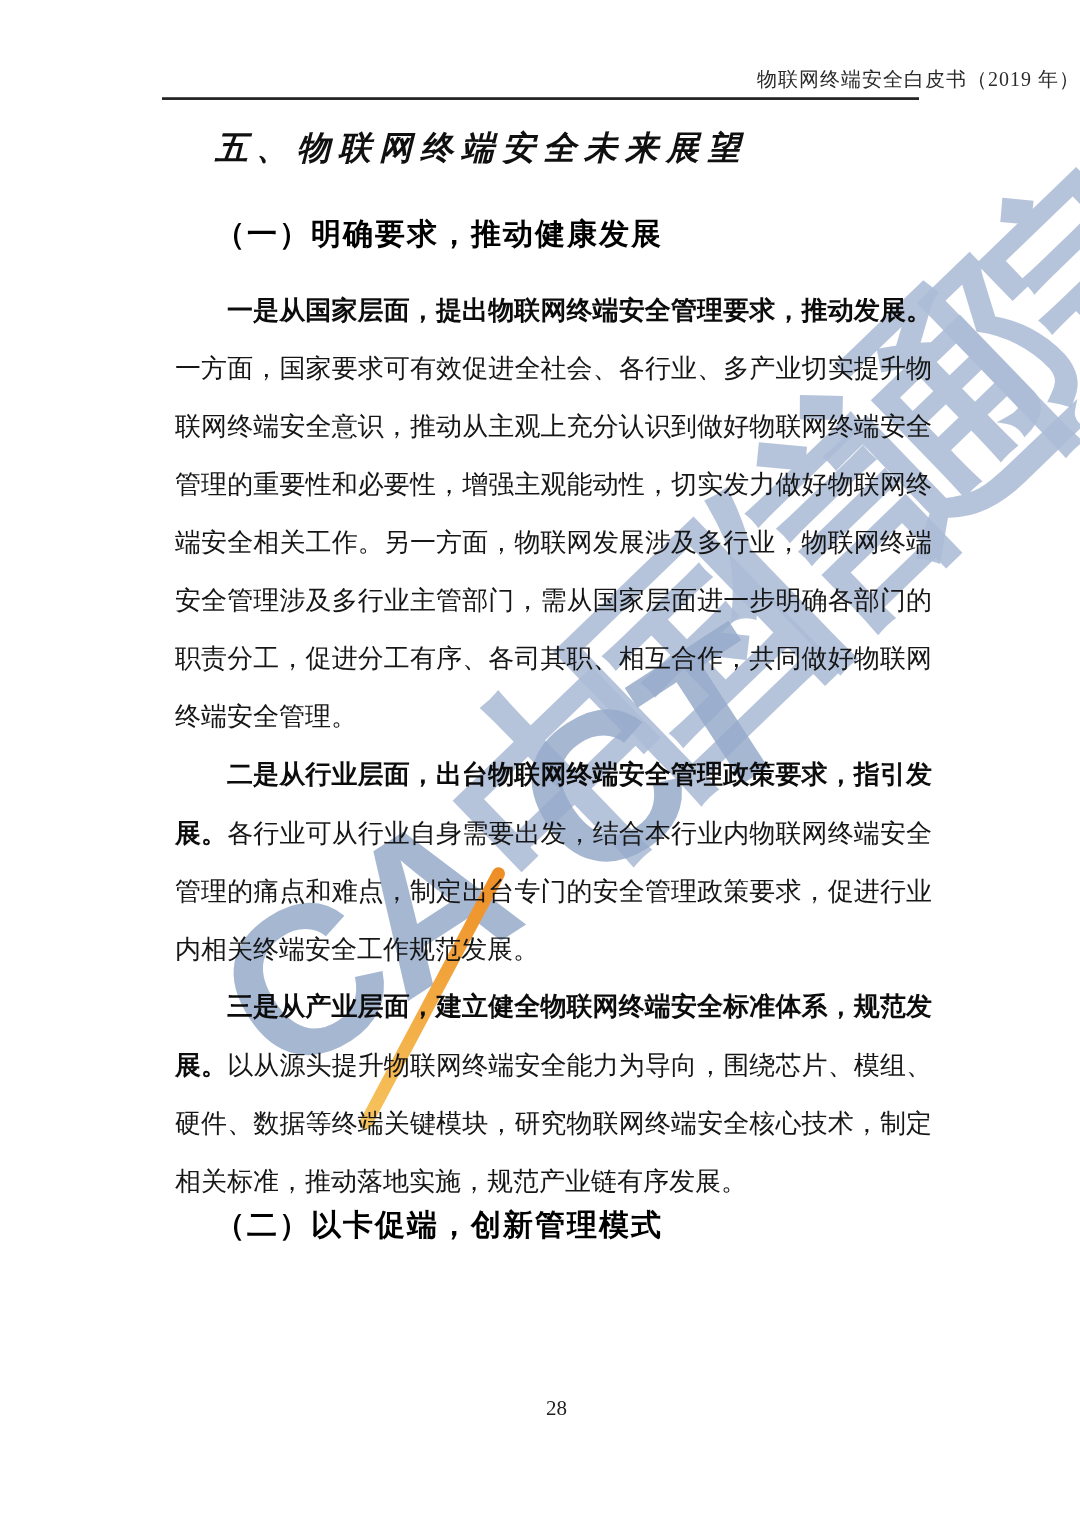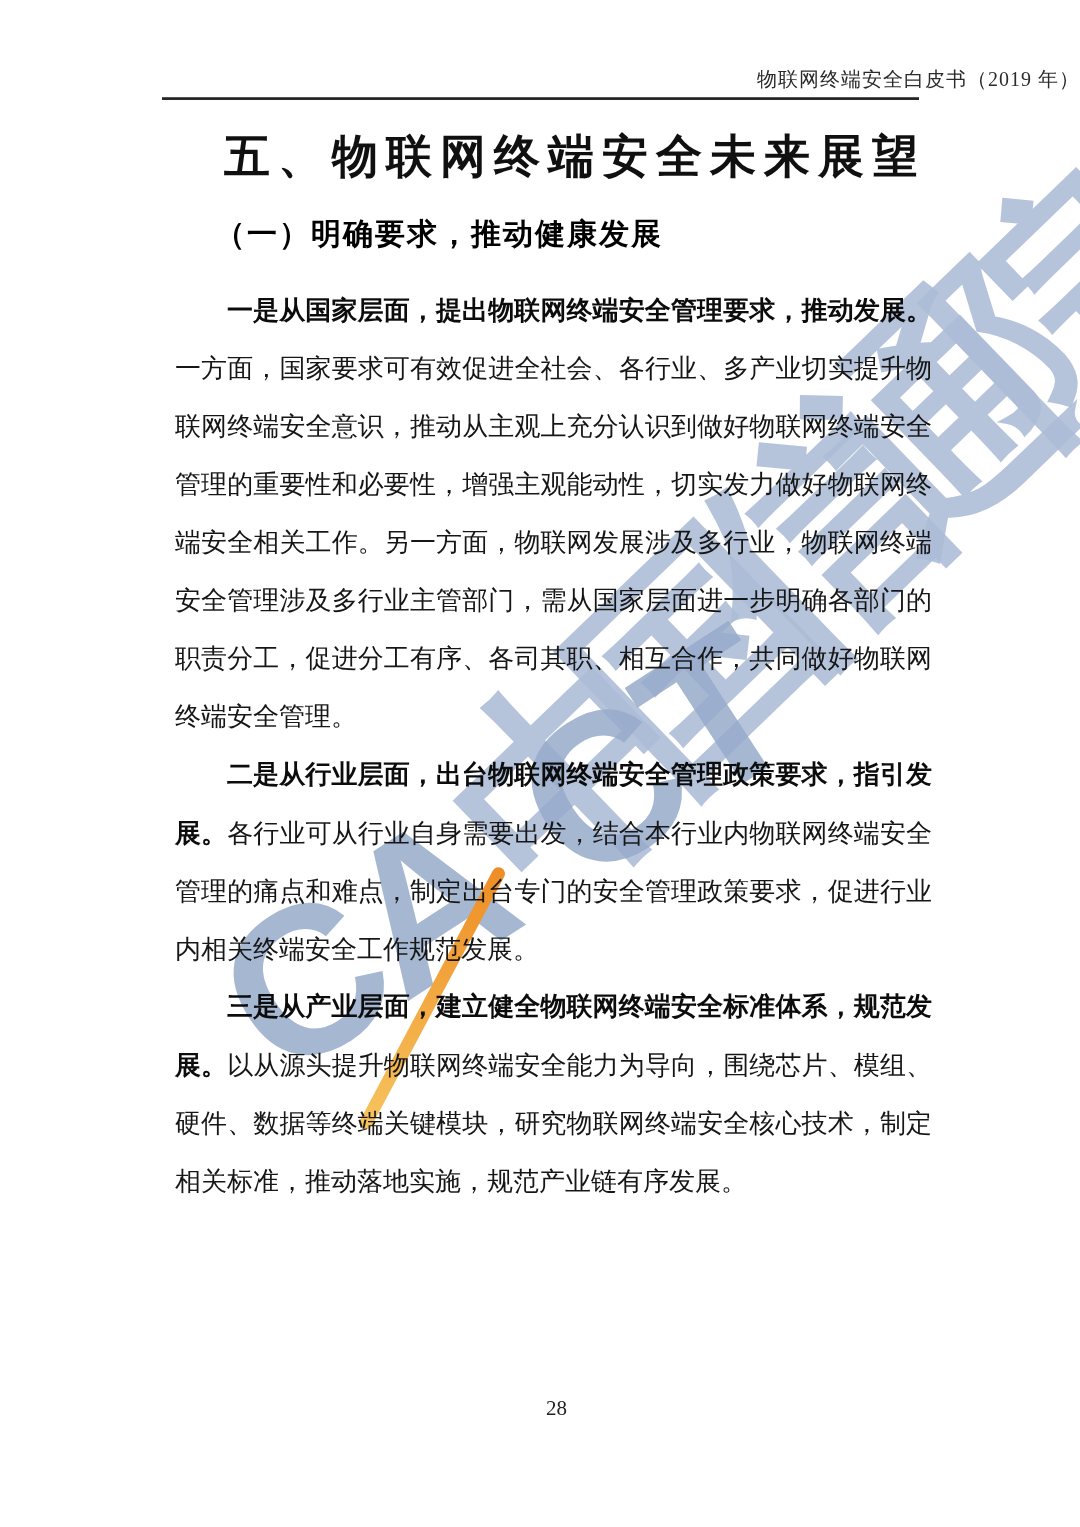--- a/index.html
+++ b/index.html
@@ -50,24 +50,24 @@
     position: absolute; top: 66px; left: 0; right: 0; z-index: 1;
     text-align: right; font-size: 20px; letter-spacing: 1px; color: #2b2b2b;
   }
 
   .header-rule {
     position: absolute; left: 162px; top: 97px; width: 757px; height: 3px; z-index: 1;
     background: linear-gradient(180deg, #6a6a6a 0%, #161616 60%, #3a3a3a 100%);
   }
 
   .sec-title {
-    position: absolute; left: 172px; top: 126px; width: 756px; z-index: 1;
+    position: absolute; left: 163px; top: 126px; width: 756px; z-index: 1;
     box-sizing: border-box; padding-left: 52px;
     font-family: "Liberation Sans", "DejaVu Sans", sans-serif;
-    font-weight: 700; font-size: 46px; letter-spacing: 8px; color: #101010;
+    font-weight: 700; font-size: 33px; letter-spacing: 8px; color: #101010; font-style: italic;
   }
 
   .sub-title {
     position: absolute; left: 163px; width: 756px; z-index: 1;
     box-sizing: border-box; padding-left: 52px;
     font-family: Liberation Serif, serif;
     font-weight: 700; font-size: 30px; letter-spacing: 2px; color: #000;
     line-height: 44px;
   }
   .sub-1 { top: 212px; }
@@ -111,17 +111,18 @@
   <div class="sec-title">五、物联网终端安全未来展望</div>
 
   <div class="sub-title sub-1">（一）明确要求，推动健康发展</div>
 
   <p class="para p1"><b class="lead">一是从国家层面，提出物联网终端安全管理要求，推动发展。</b><span>一方面，国家要求可有效促进全社会、各行业、多产业切实提升物联网终端安全意识，推动从主观上充分认识到做好物联网终端安全管理的重要性和必要性，增强主观能动性，切实发力做好物联网终端安全相关工作。另一方面，物联网发展涉及多行业，物联网终端安全管理涉及多行业主管部门，需从国家层面进一步明确各部门的职责分工，促进分工有序、各司其职、相互合作，共同做好物联网终端安全管理。</span></p>
 
   <p class="para p3"><b class="lead">三是从产业层面，建立健全物联网终端安全标准体系，规范发展。</b><span>以从源头提升物联网终端安全能力为导向，围绕芯片、模组、硬件、数据等终端关键模块，研究物联网终端安全核心技术，制定相关标准，推动落地实施，规范产业链有序发展。</span></p>
 
   <p class="para p2"><b class="lead">二是从行业层面，出台物联网终端安全管理政策要求，指引发展。</b><span>各行业可从行业自身需要出发，结合本行业内物联网终端安全管理的痛点和难点，制定出台专门的安全管理政策要求，促进行业内相关终端安全工作规范发展。</span></p>
 
+  <div class="sub-title sub-2">（二）以卡促端，创新管理模式</div>
 
 
   <div class="page-number">28</div>
 
 </div>
 
 </body></html>

